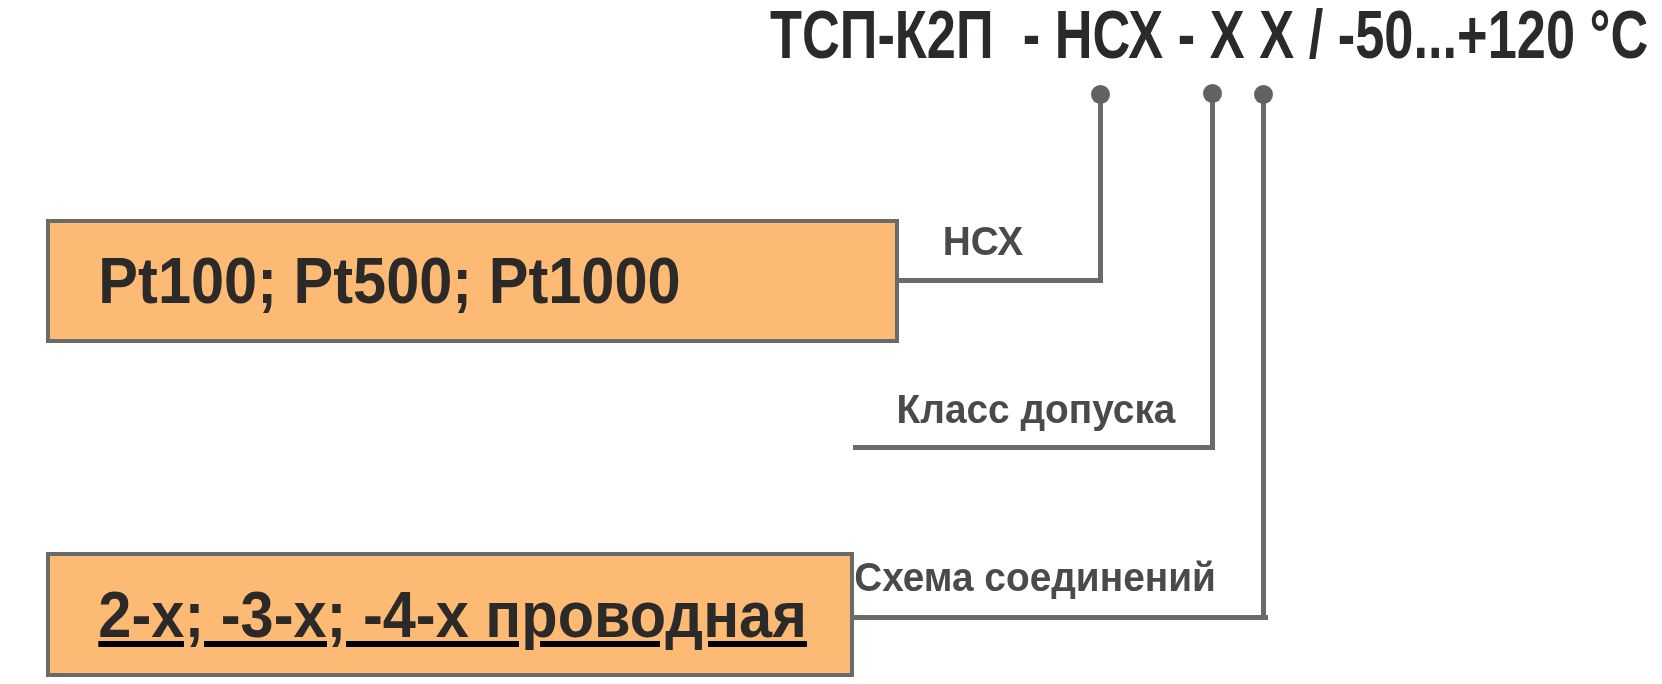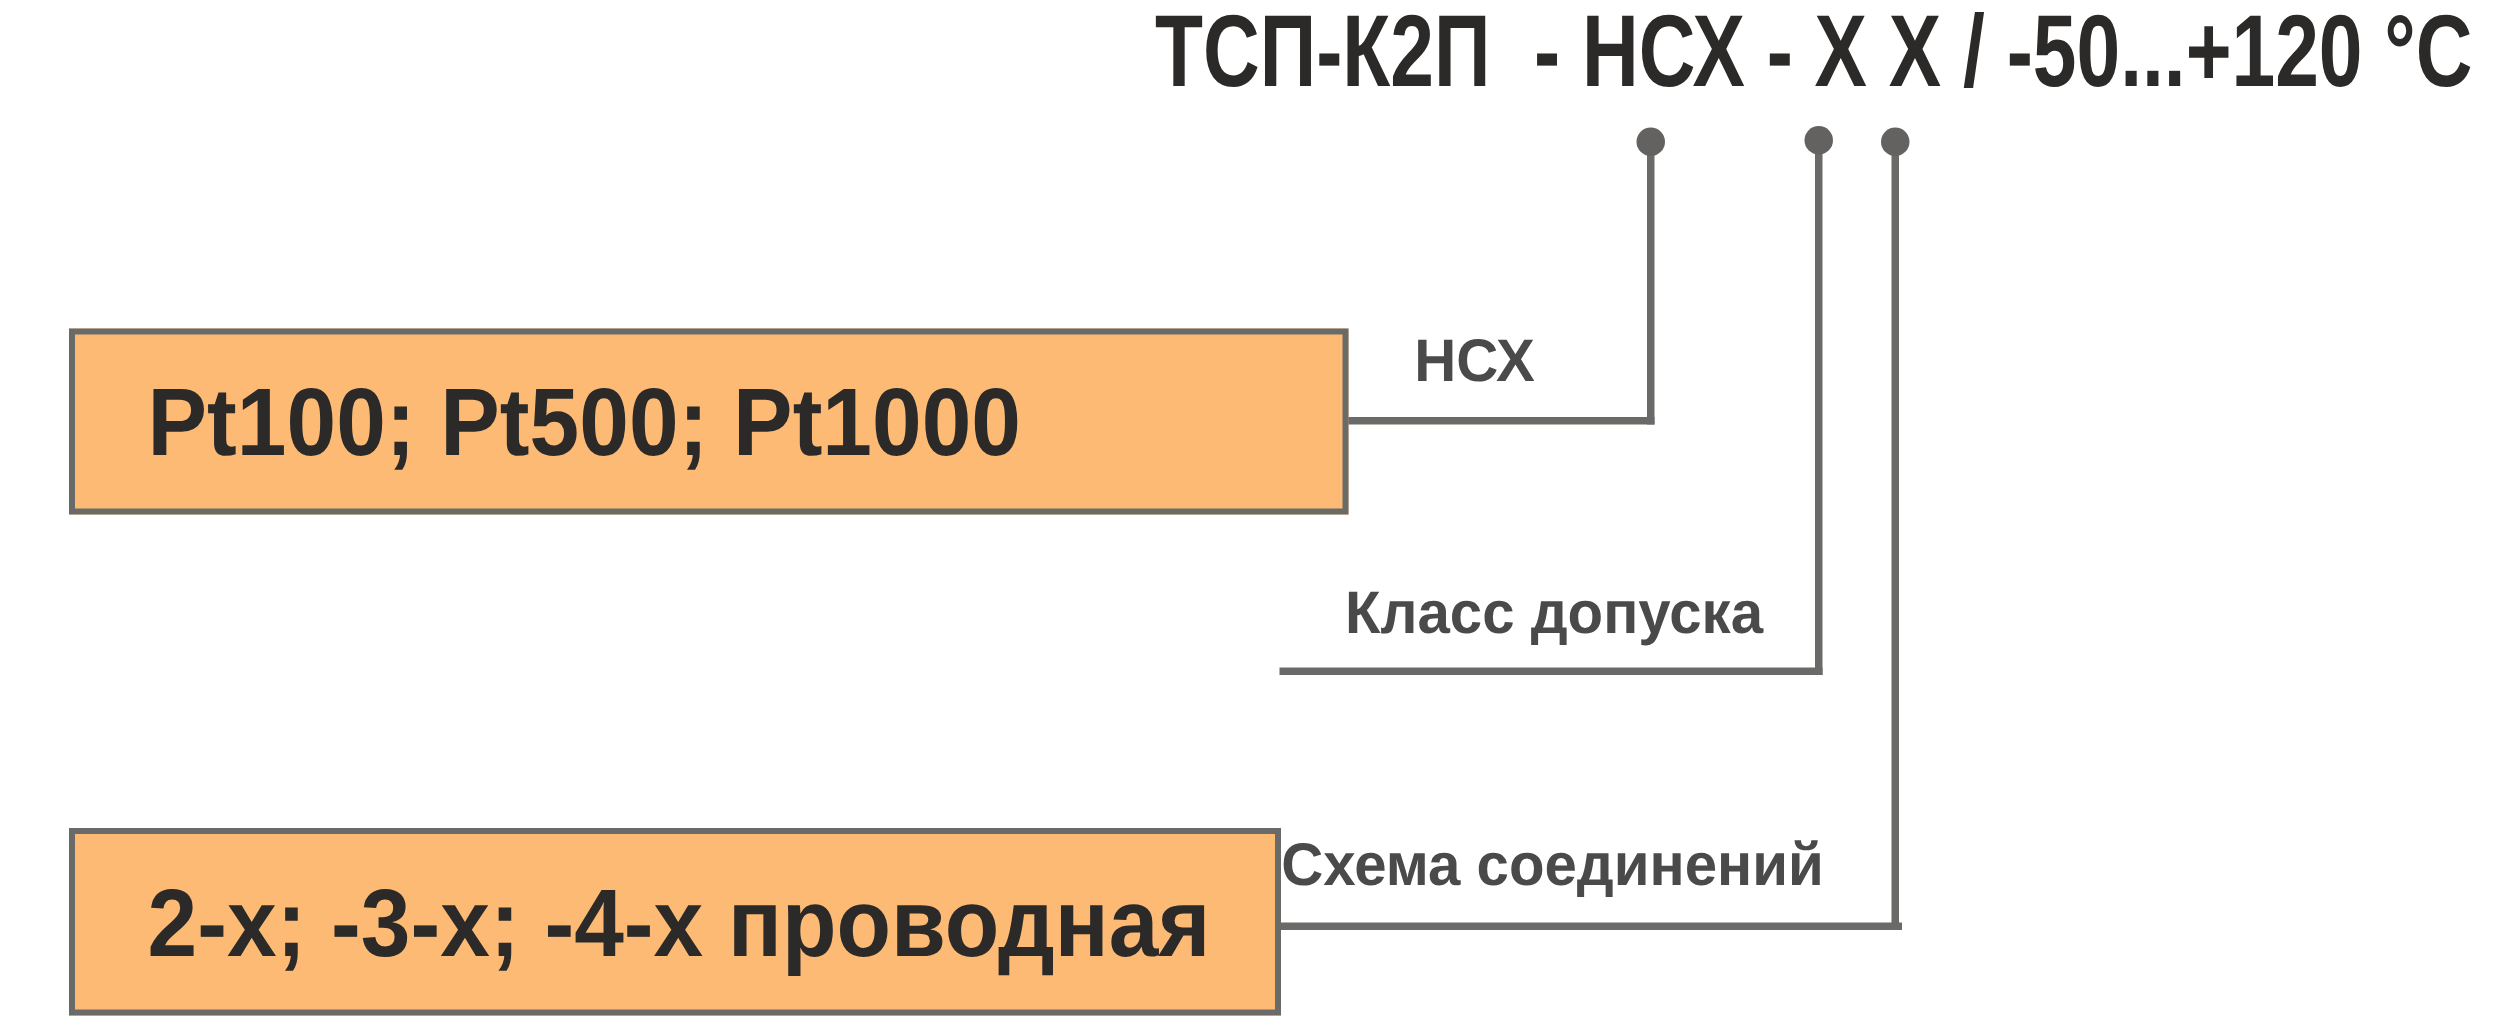--- a/index.html
+++ b/index.html
@@ -35,21 +35,21 @@
     left: 2px;
     box-sizing: border-box;
     background: #fdba74;
     border: 4px solid #6a6a69;
     display: flex;
     align-items: center;
     margin-left: 44px;
   }
   .box1 { top: 219px; width: 853px; height: 124px; }
   .box2 { top: 386px; width: 853px; height: 126px; }
-  .box3 { top: 552px; width: 808px; height: 125px; }
+  .box3 { top: 552px; width: 808px; height: 125px; text-decoration: underline; }
   .opt-text {
     font-size: 64px;
     font-weight: 700;
     line-height: 1;
     color: #2b2a29;
     white-space: pre;
     padding-left: 52px;
     transform: scaleX(0.93);
     transform-origin: left center;
   }

